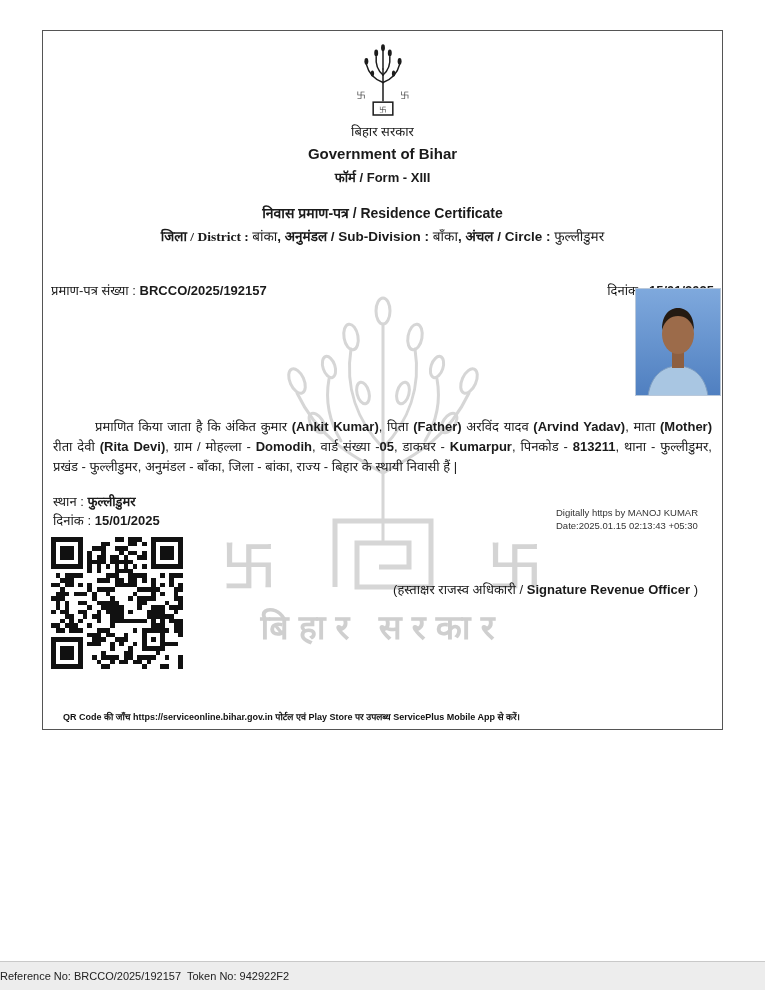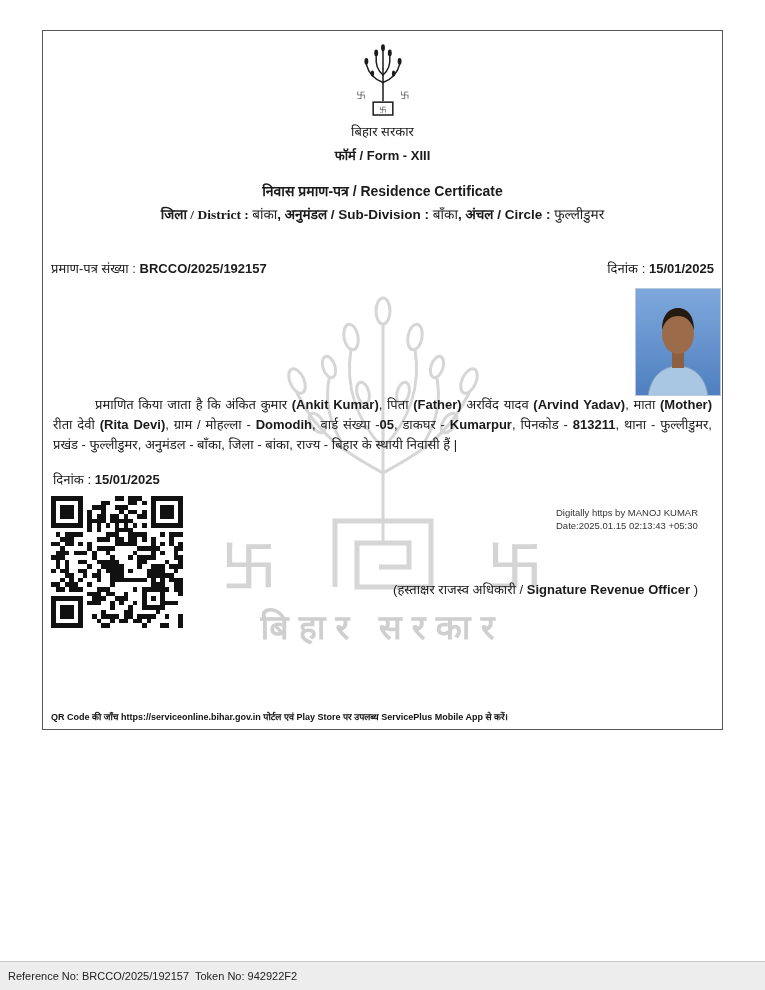--- a/index.html
+++ b/index.html
@@ -33,25 +33,25 @@
   .district-line { text-align:center; font-size:13.5px; margin-top:5px; }
   .meta-row { display:flex; justify-content:space-between; padding:0 8px; margin-top:36px; font-size:13px;text-align:right; }
   .photo { position:absolute; top:257px; right:1px; width:86px; height:108px; }
   .photo svg { display:block; }
   .body-text { margin:118px 10px 10px 10px; font-size:13px; line-height:1.55; text-align:justify; text-indent:42px; }
   .place-date { margin:16px 0 0 10px; font-size:13px; line-height:1.45; }
   .qr { margin:6px 0 0 8px; width:132px; height:132px; background:#fff; }
   .qr svg { display:block; }
   .digital-sig { position:absolute; top:476px; right:24px; font-size:9.5px; color:#333; line-height:1.35; text-align:left; }
   .sig-line { position:absolute; top:549px; right:24px; font-size:13px; }
-  .notes { position:absolute; left:8px; bottom:5px; font-size:9px; font-weight:bold; line-height:1.5; color:#111; }
+  .notes { position:absolute; left:20px; bottom:5px; font-size:9px; font-weight:bold; line-height:1.5; color:#111; }
   .bottom-bar {
     position:absolute; left:0; right:0; bottom:0; height:29px;
     background:#ededed; border-top:1px solid #c9c9c9;
-    display:flex; align-items:center; padding-left:8px; gap:6px;
+    display:flex; align-items:center; gap:6px;
     font-size:11px; color:#222; white-space:nowrap;
   }
   b, .bold { font-weight:bold; }
 </style>
 </head>
 <body>
 
 <div class="page">
 
   <div class="certificate">
@@ -110,20 +110,21 @@
             <ellipse cx="59" cy="40" rx="2.2" ry="4"></ellipse>
           </g>
           <g fill="#1c1c1c" font-size="11" text-anchor="middle" font-family="'DejaVu Sans',sans-serif">
             <text x="16" y="72">卐</text>
             <text x="74" y="72">卐</text>
           </g>
           <rect x="32" y="78" width="26" height="17" fill="none" stroke="#1c1c1c" stroke-width="2"></rect>
           <text x="45" y="91" font-size="9" text-anchor="middle" fill="#1c1c1c" font-family="'DejaVu Sans',sans-serif">卐</text>
         </svg>
         <div class="emblem-caption">बिहार सरकार</div>
+        <div class="gov-title">Government of Bihar</div>
         <div class="form-line">फॉर्म / Form - XIII</div>
       </div>
 
       <div class="cert-title">निवास प्रमाण-पत्र / Residence Certificate</div>
       <div class="district-line"><span style="font-weight: bold; font-family: Liberation Serif, serif;">जिला / District : </span><span>बांका</span><span style="font-weight: bold;">, अनुमंडल / Sub-Division : </span><span>बाँका</span><span style="font-weight: bold;">, अंचल / Circle : </span><span>फुल्लीडुमर</span></div>
 
       <div class="meta-row">
         <div>
           <span>प्रमाण-पत्र संख्या : </span><b>BRCCO/2025/192157</b>
         </div>
@@ -147,20 +148,23 @@
           <ellipse cx="43" cy="46" rx="16" ry="20" fill="#9c6b4a"></ellipse>
           <path d="M27 42 C27 26 35 20 43 20 C51 20 59 26 59 42 C56 32 50 28 43 28 C36 28 30 32 27 42 Z" fill="#241a12"></path>
           <rect width="86" height="108" fill="none" stroke="#b9c8da" stroke-width="2"></rect>
         </svg>
       </div>
 
       <p class="body-text"><span>प्रमाणित किया जाता है कि अंकित कुमार </span><span style="font-weight: bold;">(Ankit Kumar)</span><span>, पिता </span><span style="font-weight: bold;">(Father)</span><span> अरविंद यादव </span><span style="font-weight: bold;">(Arvind Yadav)</span><span>, माता </span><span style="font-weight: bold;">(Mother)</span><span> रीता देवी </span><span style="font-weight: bold;">(Rita Devi)</span><span>, ग्राम / मोहल्ला - </span><span style="font-weight: bold;">Domodih</span><span>, वार्ड संख्या -</span><span style="font-weight: bold;">05</span><span>, डाकघर - </span><span style="font-weight: bold;">Kumarpur</span><span>, पिनकोड - </span><span style="font-weight: bold;">813211</span><span>, थाना - फुल्लीडुमर, प्रखंड - फुल्लीडुमर, अनुमंडल - बाँका, जिला - बांका, राज्य - बिहार के स्थायी निवासी हैं |</span></p>
 
       <div class="place-date">
         <div>
+          <span>स्थान : </span><b>फुल्लीडुमर</b>
+        </div>
+        <div>
           <span>दिनांक : </span><b>15/01/2025</b>
         </div>
       </div>
 
       <div class="qr">
         <svg id="qr-svg" width="132" height="132" shape-rendering="crispEdges" viewBox="0 0 29 29">
             <rect width="29" height="29" fill="#ffffff"></rect>
             <path d="M0 0h1v1h-1zM1 0h1v1h-1zM2 0h1v1h-1zM3 0h1v1h-1zM4 0h1v1h-1zM5 0h1v1h-1zM6 0h1v1h-1zM14 0h1v1h-1zM15 0h1v1h-1zM17 0h1v1h-1zM18 0h1v1h-1zM19 0h1v1h-1zM22 0h1v1h-1zM23 0h1v1h-1zM24 0h1v1h-1zM25 0h1v1h-1zM26 0h1v1h-1zM27 0h1v1h-1zM28 0h1v1h-1zM0 1h1v1h-1zM6 1h1v1h-1zM11 1h1v1h-1zM12 1h1v1h-1zM17 1h1v1h-1zM18 1h1v1h-1zM20 1h1v1h-1zM22 1h1v1h-1zM28 1h1v1h-1zM0 2h1v1h-1zM2 2h1v1h-1zM3 2h1v1h-1zM4 2h1v1h-1zM6 2h1v1h-1zM9 2h1v1h-1zM10 2h1v1h-1zM11 2h1v1h-1zM14 2h1v1h-1zM15 2h1v1h-1zM16 2h1v1h-1zM22 2h1v1h-1zM24 2h1v1h-1zM25 2h1v1h-1zM26 2h1v1h-1zM28 2h1v1h-1zM0 3h1v1h-1zM2 3h1v1h-1zM3 3h1v1h-1zM4 3h1v1h-1zM6 3h1v1h-1zM8 3h1v1h-1zM11 3h1v1h-1zM15 3h1v1h-1zM17 3h1v1h-1zM18 3h1v1h-1zM20 3h1v1h-1zM22 3h1v1h-1zM24 3h1v1h-1zM25 3h1v1h-1zM26 3h1v1h-1zM28 3h1v1h-1zM0 4h1v1h-1zM2 4h1v1h-1zM3 4h1v1h-1zM4 4h1v1h-1zM6 4h1v1h-1zM8 4h1v1h-1zM10 4h1v1h-1zM11 4h1v1h-1zM13 4h1v1h-1zM14 4h1v1h-1zM16 4h1v1h-1zM19 4h1v1h-1zM20 4h1v1h-1zM22 4h1v1h-1zM24 4h1v1h-1zM25 4h1v1h-1zM26 4h1v1h-1zM28 4h1v1h-1zM0 5h1v1h-1zM6 5h1v1h-1zM8 5h1v1h-1zM9 5h1v1h-1zM10 5h1v1h-1zM11 5h1v1h-1zM13 5h1v1h-1zM14 5h1v1h-1zM15 5h1v1h-1zM16 5h1v1h-1zM17 5h1v1h-1zM22 5h1v1h-1zM28 5h1v1h-1zM0 6h1v1h-1zM1 6h1v1h-1zM2 6h1v1h-1zM3 6h1v1h-1zM4 6h1v1h-1zM5 6h1v1h-1zM6 6h1v1h-1zM8 6h1v1h-1zM10 6h1v1h-1zM12 6h1v1h-1zM14 6h1v1h-1zM16 6h1v1h-1zM18 6h1v1h-1zM20 6h1v1h-1zM22 6h1v1h-1zM23 6h1v1h-1zM24 6h1v1h-1zM25 6h1v1h-1zM26 6h1v1h-1zM27 6h1v1h-1zM28 6h1v1h-1zM8 7h1v1h-1zM10 7h1v1h-1zM14 7h1v1h-1zM15 7h1v1h-1zM16 7h1v1h-1zM17 7h1v1h-1zM1 8h1v1h-1zM3 8h1v1h-1zM4 8h1v1h-1zM5 8h1v1h-1zM6 8h1v1h-1zM12 8h1v1h-1zM13 8h1v1h-1zM14 8h1v1h-1zM17 8h1v1h-1zM18 8h1v1h-1zM19 8h1v1h-1zM20 8h1v1h-1zM24 8h1v1h-1zM26 8h1v1h-1zM27 8h1v1h-1zM28 8h1v1h-1zM2 9h1v1h-1zM3 9h1v1h-1zM4 9h1v1h-1zM10 9h1v1h-1zM11 9h1v1h-1zM12 9h1v1h-1zM14 9h1v1h-1zM15 9h1v1h-1zM17 9h1v1h-1zM18 9h1v1h-1zM20 9h1v1h-1zM22 9h1v1h-1zM26 9h1v1h-1zM0 10h1v1h-1zM1 10h1v1h-1zM3 10h1v1h-1zM4 10h1v1h-1zM6 10h1v1h-1zM8 10h1v1h-1zM14 10h1v1h-1zM15 10h1v1h-1zM16 10h1v1h-1zM17 10h1v1h-1zM18 10h1v1h-1zM22 10h1v1h-1zM24 10h1v1h-1zM26 10h1v1h-1zM28 10h1v1h-1zM2 11h1v1h-1zM8 11h1v1h-1zM10 11h1v1h-1zM11 11h1v1h-1zM12 11h1v1h-1zM13 11h1v1h-1zM19 11h1v1h-1zM20 11h1v1h-1zM21 11h1v1h-1zM22 11h1v1h-1zM23 11h1v1h-1zM27 11h1v1h-1zM28 11h1v1h-1zM1 12h1v1h-1zM2 12h1v1h-1zM3 12h1v1h-1zM5 12h1v1h-1zM6 12h1v1h-1zM7 12h1v1h-1zM9 12h1v1h-1zM12 12h1v1h-1zM18 12h1v1h-1zM22 12h1v1h-1zM24 12h1v1h-1zM27 12h1v1h-1zM0 13h1v1h-1zM1 13h1v1h-1zM2 13h1v1h-1zM9 13h1v1h-1zM13 13h1v1h-1zM17 13h1v1h-1zM19 13h1v1h-1zM20 13h1v1h-1zM21 13h1v1h-1zM22 13h1v1h-1zM27 13h1v1h-1zM28 13h1v1h-1zM1 14h1v1h-1zM3 14h1v1h-1zM6 14h1v1h-1zM7 14h1v1h-1zM10 14h1v1h-1zM11 14h1v1h-1zM12 14h1v1h-1zM13 14h1v1h-1zM14 14h1v1h-1zM19 14h1v1h-1zM20 14h1v1h-1zM25 14h1v1h-1zM28 14h1v1h-1zM1 15h1v1h-1zM3 15h1v1h-1zM8 15h1v1h-1zM11 15h1v1h-1zM12 15h1v1h-1zM13 15h1v1h-1zM14 15h1v1h-1zM15 15h1v1h-1zM19 15h1v1h-1zM22 15h1v1h-1zM23 15h1v1h-1zM24 15h1v1h-1zM26 15h1v1h-1zM27 15h1v1h-1zM28 15h1v1h-1zM0 16h1v1h-1zM2 16h1v1h-1zM3 16h1v1h-1zM6 16h1v1h-1zM7 16h1v1h-1zM10 16h1v1h-1zM12 16h1v1h-1zM13 16h1v1h-1zM14 16h1v1h-1zM15 16h1v1h-1zM17 16h1v1h-1zM21 16h1v1h-1zM22 16h1v1h-1zM23 16h1v1h-1zM24 16h1v1h-1zM27 16h1v1h-1zM3 17h1v1h-1zM4 17h1v1h-1zM7 17h1v1h-1zM9 17h1v1h-1zM10 17h1v1h-1zM13 17h1v1h-1zM14 17h1v1h-1zM15 17h1v1h-1zM21 17h1v1h-1zM22 17h1v1h-1zM23 17h1v1h-1zM24 17h1v1h-1zM25 17h1v1h-1zM26 17h1v1h-1zM2 18h1v1h-1zM4 18h1v1h-1zM6 18h1v1h-1zM10 18h1v1h-1zM13 18h1v1h-1zM14 18h1v1h-1zM15 18h1v1h-1zM16 18h1v1h-1zM17 18h1v1h-1zM18 18h1v1h-1zM19 18h1v1h-1zM20 18h1v1h-1zM22 18h1v1h-1zM24 18h1v1h-1zM26 18h1v1h-1zM27 18h1v1h-1zM28 18h1v1h-1zM0 19h1v1h-1zM1 19h1v1h-1zM3 19h1v1h-1zM4 19h1v1h-1zM5 19h1v1h-1zM8 19h1v1h-1zM13 19h1v1h-1zM22 19h1v1h-1zM23 19h1v1h-1zM24 19h1v1h-1zM27 19h1v1h-1zM28 19h1v1h-1zM1 20h1v1h-1zM2 20h1v1h-1zM4 20h1v1h-1zM5 20h1v1h-1zM6 20h1v1h-1zM10 20h1v1h-1zM11 20h1v1h-1zM12 20h1v1h-1zM18 20h1v1h-1zM20 20h1v1h-1zM21 20h1v1h-1zM22 20h1v1h-1zM23 20h1v1h-1zM24 20h1v1h-1zM25 20h1v1h-1zM27 20h1v1h-1zM28 20h1v1h-1zM8 21h1v1h-1zM9 21h1v1h-1zM10 21h1v1h-1zM12 21h1v1h-1zM13 21h1v1h-1zM16 21h1v1h-1zM20 21h1v1h-1zM24 21h1v1h-1zM28 21h1v1h-1zM0 22h1v1h-1zM1 22h1v1h-1zM2 22h1v1h-1zM3 22h1v1h-1zM4 22h1v1h-1zM5 22h1v1h-1zM6 22h1v1h-1zM9 22h1v1h-1zM10 22h1v1h-1zM11 22h1v1h-1zM14 22h1v1h-1zM15 22h1v1h-1zM16 22h1v1h-1zM20 22h1v1h-1zM22 22h1v1h-1zM24 22h1v1h-1zM0 23h1v1h-1zM6 23h1v1h-1zM8 23h1v1h-1zM9 23h1v1h-1zM10 23h1v1h-1zM13 23h1v1h-1zM15 23h1v1h-1zM18 23h1v1h-1zM20 23h1v1h-1zM24 23h1v1h-1zM25 23h1v1h-1zM26 23h1v1h-1zM27 23h1v1h-1zM0 24h1v1h-1zM2 24h1v1h-1zM3 24h1v1h-1zM4 24h1v1h-1zM6 24h1v1h-1zM13 24h1v1h-1zM17 24h1v1h-1zM20 24h1v1h-1zM21 24h1v1h-1zM22 24h1v1h-1zM23 24h1v1h-1zM24 24h1v1h-1zM0 25h1v1h-1zM2 25h1v1h-1zM3 25h1v1h-1zM4 25h1v1h-1zM6 25h1v1h-1zM11 25h1v1h-1zM16 25h1v1h-1zM17 25h1v1h-1zM23 25h1v1h-1zM0 26h1v1h-1zM2 26h1v1h-1zM3 26h1v1h-1zM4 26h1v1h-1zM6 26h1v1h-1zM9 26h1v1h-1zM11 26h1v1h-1zM12 26h1v1h-1zM13 26h1v1h-1zM14 26h1v1h-1zM16 26h1v1h-1zM17 26h1v1h-1zM19 26h1v1h-1zM20 26h1v1h-1zM21 26h1v1h-1zM22 26h1v1h-1zM25 26h1v1h-1zM28 26h1v1h-1zM0 27h1v1h-1zM6 27h1v1h-1zM10 27h1v1h-1zM13 27h1v1h-1zM15 27h1v1h-1zM16 27h1v1h-1zM18 27h1v1h-1zM19 27h1v1h-1zM21 27h1v1h-1zM28 27h1v1h-1zM0 28h1v1h-1zM1 28h1v1h-1zM2 28h1v1h-1zM3 28h1v1h-1zM4 28h1v1h-1zM5 28h1v1h-1zM6 28h1v1h-1zM11 28h1v1h-1zM12 28h1v1h-1zM20 28h1v1h-1zM24 28h1v1h-1zM25 28h1v1h-1zM28 28h1v1h-1z" fill="#111111"></path>
           </svg>
       </div>

